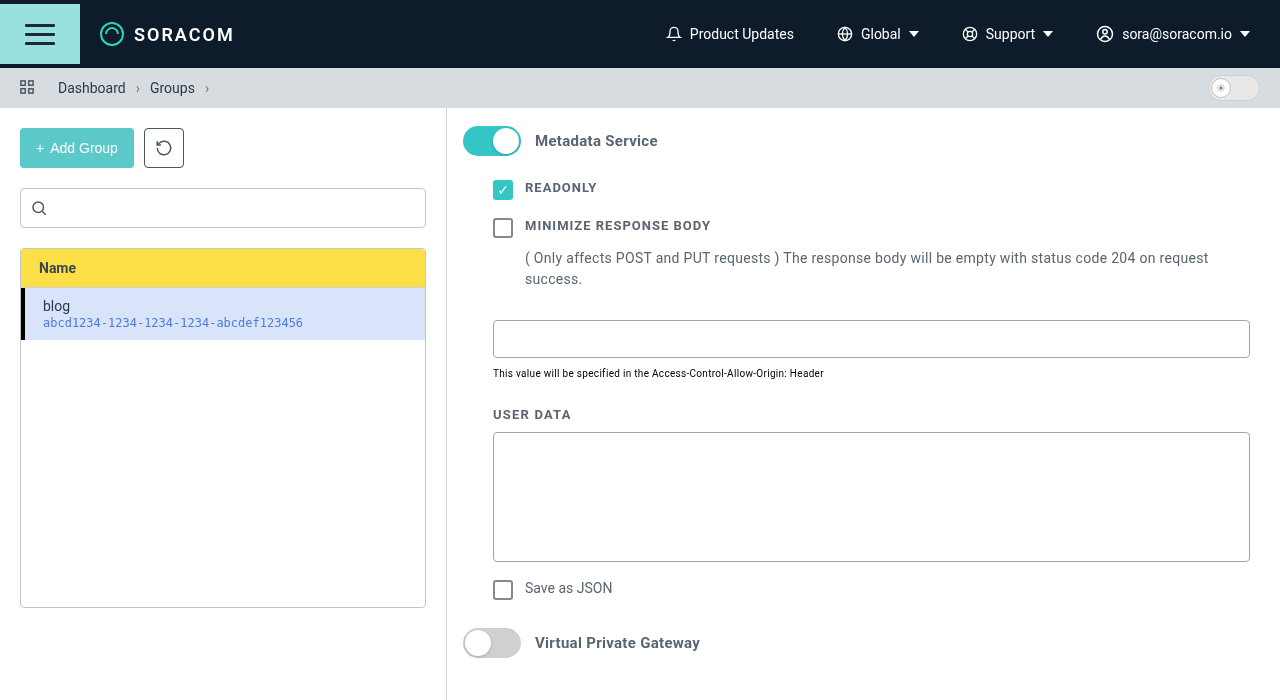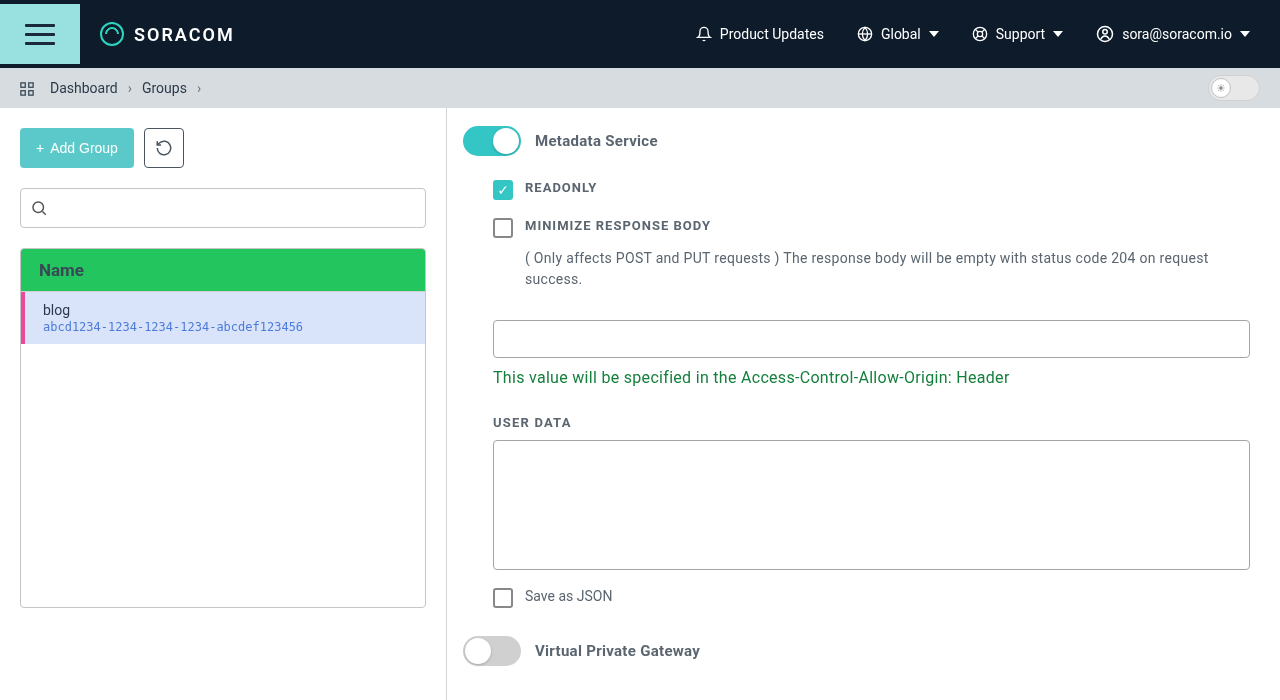--- a/index.html
+++ b/index.html
@@ -6,43 +6,43 @@
     body { font-family: -apple-system, BlinkMacSystemFont, "Segoe UI", Roboto, sans-serif; background: #fff; width: 1280px; height: 700px; overflow: hidden; }
 
     .topbar { height: 68px; background: #0d1b2a; display: flex; align-items: center; color: #fff; }
     .hamburger-wrap { width: 80px; height: 60px; background: #99e0e0; display: flex; align-items: center; justify-content: center; }
     .hamburger { display: flex; flex-direction: column; gap: 6px; }
     .hamburger span { width: 30px; height: 3px; background: #1a2a3a; border-radius: 1px; }
     .logo-wrap { display: flex; align-items: center; gap: 10px; padding-left: 20px; }
     .logo-icon { width: 24px; height: 24px; border: 2.5px solid #2dd4bf; border-radius: 50%; position: relative; }
     .logo-icon::after { content: ''; position: absolute; top: 50%; left: 50%; width: 10px; height: 10px; border: 2.5px solid #2dd4bf; border-radius: 50%; border-right-color: transparent; border-bottom-color: transparent; transform: translate(-50%, -50%) rotate(45deg); }
     .logo-text { font-size: 18px; font-weight: 600; letter-spacing: 2px; }
-    .topbar-right { margin-left: auto; display: flex; align-items: center; gap: 33px; padding-right: 30px; font-size: 14px; }
+    .topbar-right { margin-left: auto; display: flex; align-items: center; gap: 43px; padding-right: 30px; font-size: 14px; }
     .topbar-item { display: flex; align-items: center; gap: 8px; cursor: pointer; }
     .chev-down { width: 0; height: 0; border-left: 5px solid transparent; border-right: 5px solid transparent; border-top: 6px solid #fff; }
 
     .breadcrumb-bar { height: 40px; background: #d7dce0; display: flex; align-items: center; padding: 0 20px; font-size: 14px; color: #2b3a4a; }
-    .breadcrumb-bar .crumb { display: flex; align-items: flex-end; gap: 16px; }
+    .breadcrumb-bar .crumb { display: flex; align-items: flex-start; gap: 24px; }
     .bc-chev { margin: 0 10px; color: #6b7680; }
     .dash-icon { display: inline-block; width: 14px; height: 14px; }
     .theme-toggle-wrap { margin-left: auto; }
     .theme-toggle { width: 52px; height: 26px; background: #e8e8e8; border-radius: 13px; position: relative; border: 1px solid #d0d0d0; }
     .theme-toggle .knob { position: absolute; left: 2px; top: 2px; width: 20px; height: 20px; background: #fff; border-radius: 50%; border: 1px solid #c0c0c0; display:flex; align-items:center; justify-content:center; font-size:11px; color:#888;}
 
     .main-area { display: flex; height: calc(100% - 100px); }
     .sidebar { width: 447px; padding: 20px; border-right: 1px solid #d5d5d5; }
     .sidebar-actions { display: flex; gap: 10px; margin-bottom: 20px; }
     .add-group-btn { background: #5bc9c9; color: #fff; border: none; padding: 10px 16px; border-radius: 4px; font-size: 14px; display: flex; align-items: center; gap: 6px; cursor: pointer; }
     .refresh-btn { width: 40px; height: 40px; border: 1px solid #4a5560; background: #fff; border-radius: 4px; display: flex; align-items: center; justify-content: center; cursor: pointer; color:#4a5560;}
     .search-wrap { position: relative; margin-bottom: 20px; }
     .search-wrap input { width: 100%; height: 40px; padding: 0 12px 0 36px; border: 1px solid #c5c5c5; border-radius: 4px; font-size: 14px; }
     .search-wrap .search-icon { position: absolute; left: 10px; top: 50%; transform: translateY(-50%); color: #555; }
     .group-list { border: 1px solid #c5c5c5; border-radius: 4px; height: 360px; overflow: hidden; }
-    .group-header { padding: 11px 18px; font-size: 17px; font-weight: 700; color: #3a4856; border-bottom: 1px solid #d0d0d0; background:#22c55e; }
-    .group-row { padding: 10px 18px; background: #d9e4fb; border-left: 4px solid #ec4899; cursor: pointer; }
+    .group-header { padding: 11px 18px; font-size: 14px; font-weight: 700; color: #3a4856; border-bottom: 1px solid #d0d0d0; background:#fde047; }
+    .group-row { padding: 10px 18px; background: #d9e4fb; border-left: 4px solid #000000; cursor: pointer; }
     .group-row .g-name { font-size: 14px; color: #2b3a4a; }
     .group-row .g-id { font-size: 12px; color: #4d7bd9; font-family: monospace; margin-top: 2px; }
 
     .content { flex: 1; padding: 18px 30px 26px 16px; overflow-y: auto; }
     .toggle-row { display: flex; align-items: center; gap: 14px; margin-bottom: 24px; position: relative; }
     .toggle { width: 58px; height: 30px; border-radius: 15px; position: relative; }
     .toggle.on { background: #34c5c5; }
     .toggle.off { background: #d0d0d0; }
     .toggle .knob { position: absolute; top: 2px; width: 26px; height: 26px; background: #fff; border-radius: 50%; box-shadow: 0 1px 3px rgba(0,0,0,0.2); }
     .toggle.on .knob { right: 2px; }
@@ -54,21 +54,21 @@
     .checkbox { width: 20px; height: 20px; border: 2px solid #888; border-radius: 3px; flex-shrink: 0; display: flex; align-items: center; justify-content: center; font-size: 14px; color: #fff; }
     .checkbox.checked { background: #34c5c5; border-color: #34c5c5; }
     .check-label { font-size: 13px; font-weight: 700; color: #5a6570; letter-spacing: 1px; text-transform: uppercase; }
     .check-label-normal { font-size: 14px; color: #5a6570; }
     .help-text { font-size: 14px; color: #5a6570; letter-spacing: 0.3px; line-height: 1.5; }
     .help-block { padding-left: 32px; margin-bottom: 30px; }
 
     .field-label { font-size: 13px; font-weight: 700; color: #5a6570; letter-spacing: 1.2px; margin-bottom: 10px; }
     .text-input { width: 100%; height: 38px; border: 1px solid #a5a5a5; border-radius: 4px; padding: 0 10px; font-size: 14px; margin-bottom: 10px; }
     .textarea-input { width: 100%; height: 130px; border: 1px solid #a5a5a5; border-radius: 4px; padding: 8px 10px; font-size: 14px; margin-bottom: 14px; resize: none; }
-    .field-help { font-size: 16px; color: #15803d; letter-spacing: 0.3px; margin-bottom: 28px; }
+    .field-help { font-size: 10px; color: #000000; letter-spacing: 0.3px; margin-bottom: 28px; }
 
     svg { display: block; }
   </style>
 </head>
 <body>
 
 <div class="topbar">
   <div class="hamburger-wrap">
     <div class="hamburger">
       <span></span>

